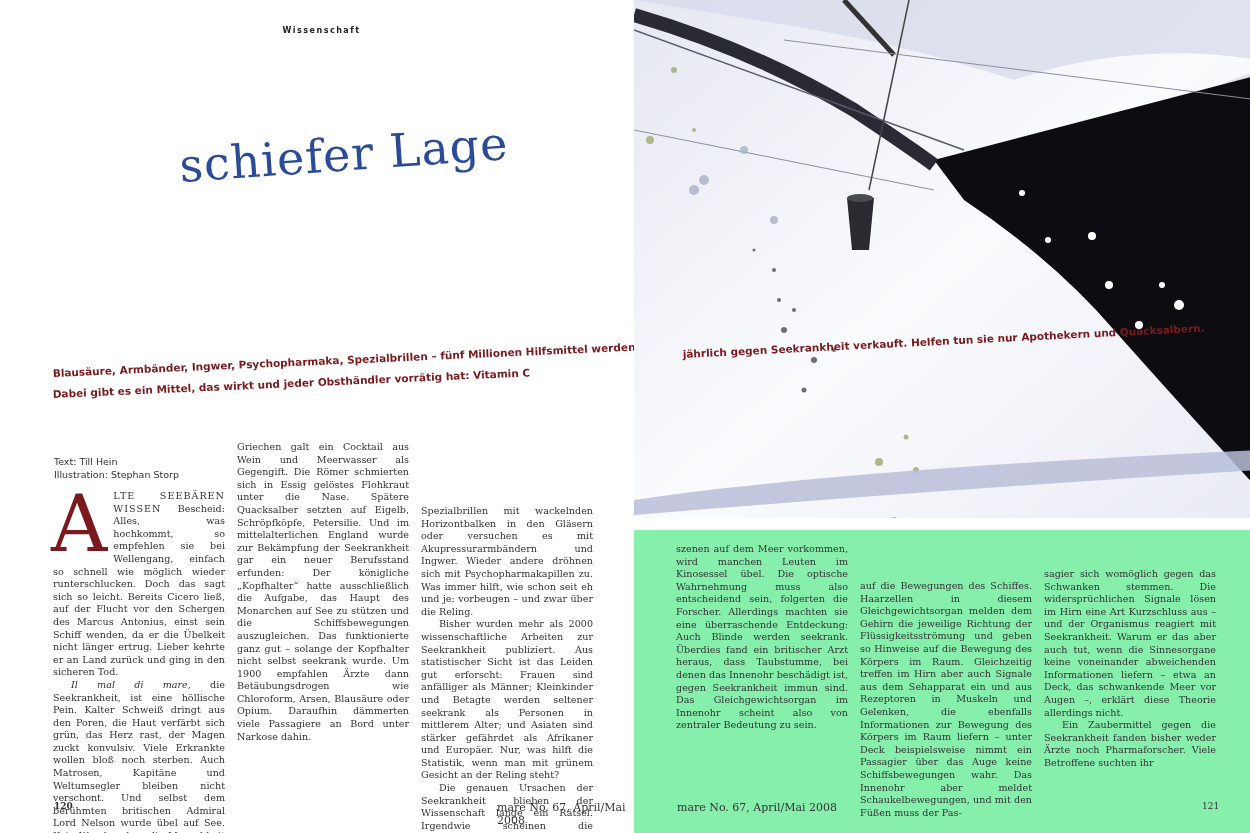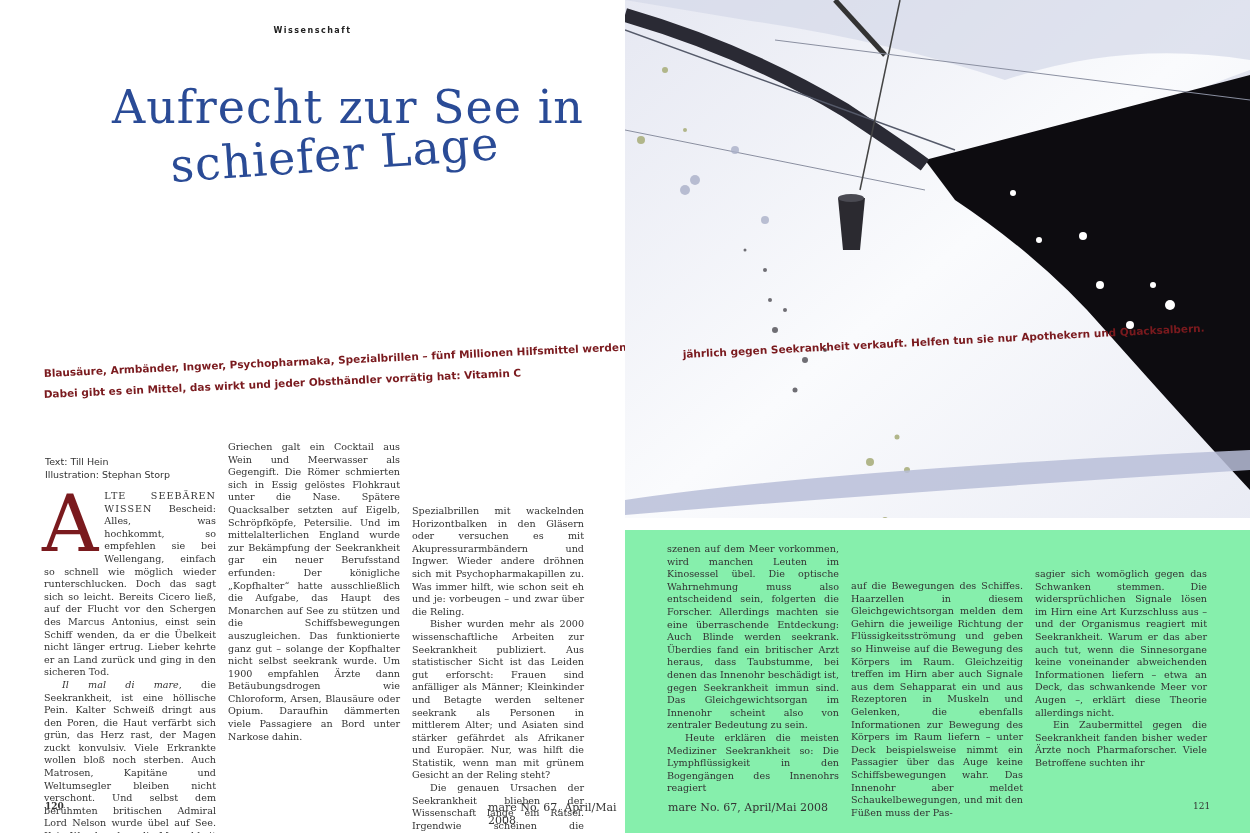--- a/index.html
+++ b/index.html
@@ -1,17 +1,17 @@
 <!DOCTYPE html>
 <html><head>
 <meta charset="utf-8">
 <style>
   html, body { margin:0; padding:0; background:#fff; }
   body { width:1250px; height:833px; position:relative; overflow:hidden; font-family:"DejaVu Serif", serif; color:#222; }
-  .page { position:absolute; top:0; height:833px; }
+  .page { position:absolute; top:0; height:833px;margin-left:9px; }
   .left-page { left:0; width:625px; background:#fff; }
   .right-page { left:625px; width:625px; background:#86efac; }
 
   .section-label { position:absolute; left:0; width:625px; top:26px; text-align:center; font-family:"DejaVu Sans", sans-serif; font-size:8px; font-weight:bold; letter-spacing:1.5px; color:#222; }
 
   .title { position:absolute; font-family:"DejaVu Serif", serif; color:#2a4b96; font-size:46px; line-height:1; white-space:nowrap; }
   .title-1 { left:112px; top:84px; letter-spacing:1px; }
   .title-2 { left:172px; top:143px; transform:rotate(-4deg); transform-origin:left bottom; letter-spacing:1px; }
 
   .deck { position:absolute; font-family:"DejaVu Sans", sans-serif; font-weight:bold; font-size:10.5px; color:#7a1a1e; white-space:nowrap; transform-origin:left bottom; }
@@ -32,21 +32,20 @@
   .issue { position:absolute; top:801px; font-size:11px; color:#333; font-family:"DejaVu Serif", serif; }
 
   .illustration { position:absolute; left:0; top:0; width:625px; height:530px; overflow:hidden; background:#f1f2f7; }
 </style>
 </head>
 <body>
 
 <div class="page left-page">
   <div class="section-label">Wissenschaft</div>
 
-  <div class="title title-1">Aufrecht zur See in</div>
   <div class="title title-2">schiefer Lage</div>
 
   <div class="deck deck-1">Blausäure, Armbänder, Ingwer, Psychopharmaka, Spezialbrillen – fünf Millionen Hilfsmittel werden</div>
   <div class="deck deck-2">Dabei gibt es ein Mittel, das wirkt und jeder Obsthändler vorrätig hat: Vitamin C</div>
 
   <div class="credits">
     <div>Text: Till Hein</div>
     <div>Illustration: Stephan Storp</div>
   </div>
 
@@ -132,21 +131,20 @@
           <circle cx="414" cy="240" r="3"></circle>
       </g>
 
       <path d="M0 500 Q200 470 625 450 L625 470 Q300 490 0 515 Z" fill="#b8bed8" opacity="0.85"></path>
       <rect x="0" y="518" width="625" height="12" fill="#ffffff"></rect>
     </svg>
   </div>
 
   <div class="col" style="left:42px; top:543px; width:172px;">
     <p>szenen auf dem Meer vorkommen, wird manchen Leuten im Kinosessel übel. Die optische Wahrnehmung muss also entscheidend sein, folgerten die Forscher. Allerdings machten sie eine überraschende Entdeckung: Auch Blinde werden seekrank. Überdies fand ein britischer Arzt heraus, dass Taubstumme, bei denen das Innenohr beschädigt ist, gegen Seekrankheit immun sind. Das Gleichgewichtsorgan im Innenohr scheint also von zentraler Bedeutung zu sein.</p>
-    <p class="indent">Heute erklären die meisten Mediziner Seekrankheit so: Die Lymphflüssigkeit in den Bogengängen des Innenohrs reagiert</p>
   </div>
 
   <div class="col" style="left:226px; top:580px; width:172px;">
     <p>auf die Bewegungen des Schiffes. Haarzellen in diesem Gleichgewichtsorgan melden dem Gehirn die jeweilige Richtung der Flüssigkeitsströmung und geben so Hinweise auf die Bewegung des Körpers im Raum. Gleichzeitig treffen im Hirn aber auch Signale aus dem Sehapparat ein und aus Rezeptoren in Muskeln und Gelenken, die ebenfalls Informationen zur Bewegung des Körpers im Raum liefern – unter Deck beispielsweise nimmt ein Passagier über das Auge keine Schiffsbewegungen wahr. Das Innenohr aber meldet Schaukelbewegungen, und mit den Füßen muss der Pas-</p>
   </div>
 
   <div class="col" style="left:410px; top:568px; width:172px;">
     <p>sagier sich womöglich gegen das Schwanken stemmen. Die widersprüchlichen Signale lösen im Hirn eine Art Kurzschluss aus – und der Organismus reagiert mit Seekrankheit. Warum er das aber auch tut, wenn die Sinnesorgane keine voneinander abweichenden Informationen liefern – etwa an Deck, das schwankende Meer vor Augen –, erklärt diese Theorie allerdings nicht.</p>
     <p class="indent">Ein Zaubermittel gegen die Seekrankheit fanden bisher weder Ärzte noch Pharmaforscher. Viele Betroffene suchten ihr</p>
   </div>

